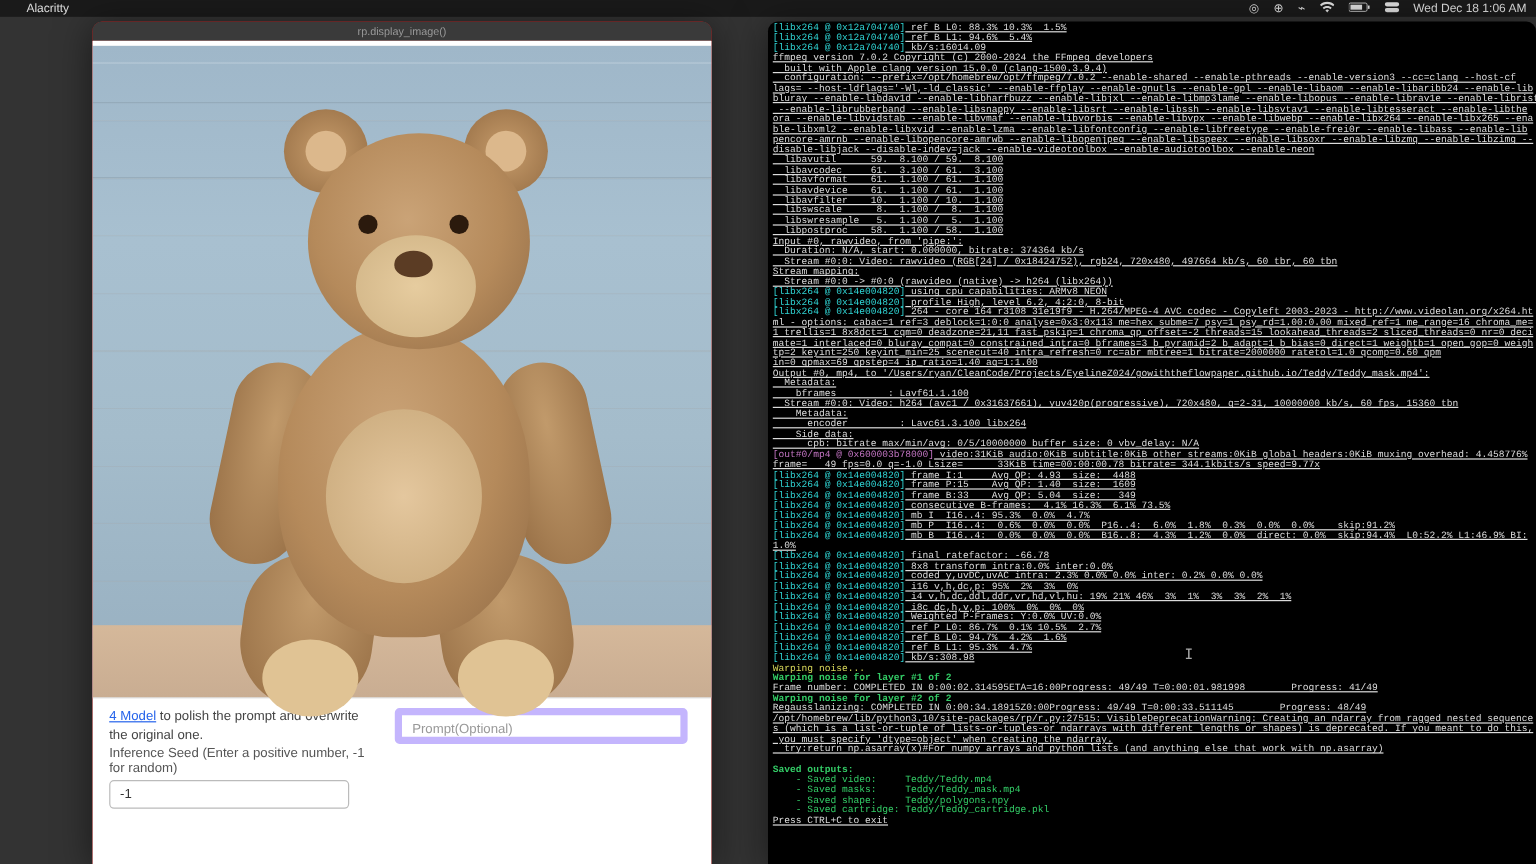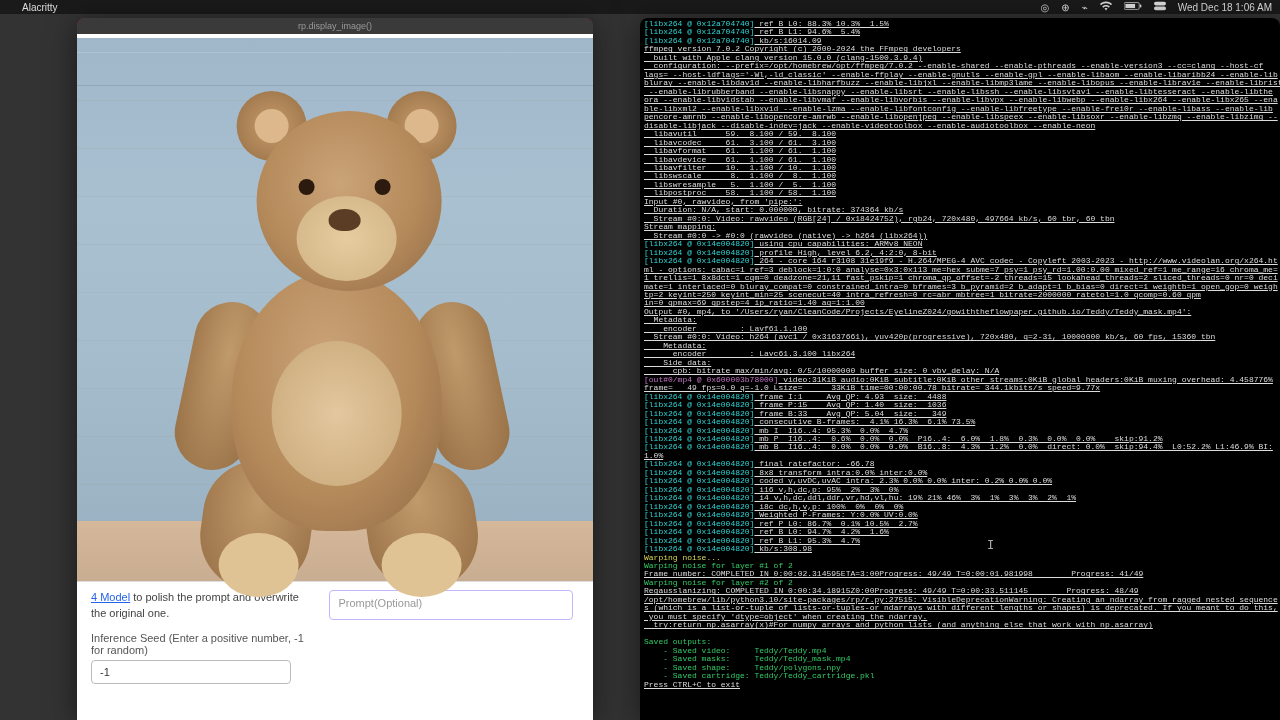--- a/index.html
+++ b/index.html
@@ -146,24 +146,24 @@
     padding: 8px 14px;
     font-family: -apple-system, Helvetica, Arial, sans-serif;
     font-size: 11px; color: #333;
     display: flex; gap: 14px;
   }
   .form-left { width: 46%; }
   .form-right { width: 50%; }
   .helper-text { color: #444; line-height: 1.45; }
   .helper-text a { color: #2563eb; text-decoration: underline; cursor: pointer; }
   .prompt-box {
-    border: 1px solid #c4b5fd; border-radius: 4px; height: 30px;
+    border: 6px solid #c4b5fd; border-radius: 4px; height: 30px;
     padding: 6px 8px; color: #999; font-size: 11px;
   }
-  .seed-row { margin-top: 10px; }
+  .seed-row { }
   .seed-label { color: #555; margin-bottom: 4px; }
   .seed-input {
     width: 200px; border: 1px solid #bbb; border-radius: 4px;
     padding: 5px 8px; font-size: 11px; color: #333; background: #fff;
   }
 
   
   .term-window {
     position: absolute;
     top: 18px; left: 640px; right: 0; bottom: 0;
@@ -194,21 +194,21 @@
     font-size: 8px;
     line-height: 1.06;
     white-space: pre;
     color: #ddd;
     letter-spacing: 0;
   }
   .c-cy  { color: #2fd3d3; }  
   .c-wh  { color: #dcdcdc; text-decoration: underline; }
   .c-ye  { color: #d7d75a; }
   .c-mg  { color: #c173c1; }
-  .c-gr  { color: #33cc66; font-weight: normal; }
+  .c-gr  { color: #33cc66; font-weight: bold; }
   .c-gr2 { color: #33cc66; }
 
   .cursor-i {
     position: absolute;
     font-family: ui-monospace, Menlo, monospace;
     color: #aaa; font-size: 12px;
   }
 </style>
 </head>
 <body>
@@ -316,50 +316,50 @@
 <span class="c-cy">[libx264 @ 0x14e004820]</span><span class="c-wh"> using cpu capabilities: ARMv8 NEON</span>
 <span class="c-cy">[libx264 @ 0x14e004820]</span><span class="c-wh"> profile High, level 6.2, 4:2:0, 8-bit</span>
 <span class="c-cy">[libx264 @ 0x14e004820]</span><span class="c-wh"> 264 - core 164 r3108 31e19f9 - H.264/MPEG-4 AVC codec - Copyleft 2003-2023 - http://www.videolan.org/x264.ht</span>
 <span class="c-wh">ml - options: cabac=1 ref=3 deblock=1:0:0 analyse=0x3:0x113 me=hex subme=7 psy=1 psy_rd=1.00:0.00 mixed_ref=1 me_range=16 chroma_me=
 1 trellis=1 8x8dct=1 cqm=0 deadzone=21,11 fast_pskip=1 chroma_qp_offset=-2 threads=15 lookahead_threads=2 sliced_threads=0 nr=0 deci
 mate=1 interlaced=0 bluray_compat=0 constrained_intra=0 bframes=3 b_pyramid=2 b_adapt=1 b_bias=0 direct=1 weightb=1 open_gop=0 weigh
 tp=2 keyint=250 keyint_min=25 scenecut=40 intra_refresh=0 rc=abr mbtree=1 bitrate=2000000 ratetol=1.0 qcomp=0.60 qpm
 in=0 qpmax=69 qpstep=4 ip_ratio=1.40 aq=1:1.00</span>
 <span class="c-wh">Output #0, mp4, to '/Users/ryan/CleanCode/Projects/EyelineZ024/gowiththeflowpaper.github.io/Teddy/Teddy_mask.mp4':</span>
 <span class="c-wh">  Metadata:</span>
-<span class="c-wh">    encoder         : Lavf61.1.100</span>
+<span class="c-wh">    bframes         : Lavf61.1.100</span>
 <span class="c-wh">  Stream #0:0: Video: h264 (avc1 / 0x31637661), yuv420p(progressive), 720x480, q=2-31, 10000000 kb/s, 60 fps, 15360 tbn</span>
 <span class="c-wh">    Metadata:</span>
 <span class="c-wh">      encoder         : Lavc61.3.100 libx264</span>
 <span class="c-wh">    Side data:</span>
 <span class="c-wh">      cpb: bitrate max/min/avg: 0/5/10000000 buffer size: 0 vbv_delay: N/A</span>
 <span class="c-mg">[out#0/mp4 @ 0x600003b78000]</span><span class="c-wh"> video:31KiB audio:0KiB subtitle:0KiB other streams:0KiB global headers:0KiB muxing overhead: 4.458776%</span>
 <span class="c-wh">frame=   49 fps=0.0 q=-1.0 Lsize=      33KiB time=00:00:00.78 bitrate= 344.1kbits/s speed=9.77x</span>
 <span class="c-cy">[libx264 @ 0x14e004820]</span><span class="c-wh"> frame I:1     Avg QP: 4.93  size:  4488</span>
-<span class="c-cy">[libx264 @ 0x14e004820]</span><span class="c-wh"> frame P:15    Avg QP: 1.40  size:  1036</span>
+<span class="c-cy">[libx264 @ 0x14e004820]</span><span class="c-wh"> frame P:15    Avg QP: 1.40  size:  1609</span>
 <span class="c-cy">[libx264 @ 0x14e004820]</span><span class="c-wh"> frame B:33    Avg QP: 5.04  size:   349</span>
 <span class="c-cy">[libx264 @ 0x14e004820]</span><span class="c-wh"> consecutive B-frames:  4.1% 16.3%  6.1% 73.5%</span>
 <span class="c-cy">[libx264 @ 0x14e004820]</span><span class="c-wh"> mb I  I16..4: 95.3%  0.0%  4.7%</span>
 <span class="c-cy">[libx264 @ 0x14e004820]</span><span class="c-wh"> mb P  I16..4:  0.6%  0.0%  0.0%  P16..4:  6.0%  1.8%  0.3%  0.0%  0.0%    skip:91.2%</span>
 <span class="c-cy">[libx264 @ 0x14e004820]</span><span class="c-wh"> mb B  I16..4:  0.0%  0.0%  0.0%  B16..8:  4.3%  1.2%  0.0%  direct: 0.0%  skip:94.4%  L0:52.2% L1:46.9% BI:</span>
 <span class="c-wh">1.0%</span>
 <span class="c-cy">[libx264 @ 0x14e004820]</span><span class="c-wh"> final ratefactor: -66.78</span>
 <span class="c-cy">[libx264 @ 0x14e004820]</span><span class="c-wh"> 8x8 transform intra:0.0% inter:0.0%</span>
 <span class="c-cy">[libx264 @ 0x14e004820]</span><span class="c-wh"> coded y,uvDC,uvAC intra: 2.3% 0.0% 0.0% inter: 0.2% 0.0% 0.0%</span>
 <span class="c-cy">[libx264 @ 0x14e004820]</span><span class="c-wh"> i16 v,h,dc,p: 95%  2%  3%  0%</span>
 <span class="c-cy">[libx264 @ 0x14e004820]</span><span class="c-wh"> i4 v,h,dc,ddl,ddr,vr,hd,vl,hu: 19% 21% 46%  3%  1%  3%  3%  2%  1%</span>
 <span class="c-cy">[libx264 @ 0x14e004820]</span><span class="c-wh"> i8c dc,h,v,p: 100%  0%  0%  0%</span>
 <span class="c-cy">[libx264 @ 0x14e004820]</span><span class="c-wh"> Weighted P-Frames: Y:0.0% UV:0.0%</span>
 <span class="c-cy">[libx264 @ 0x14e004820]</span><span class="c-wh"> ref P L0: 86.7%  0.1% 10.5%  2.7%</span>
 <span class="c-cy">[libx264 @ 0x14e004820]</span><span class="c-wh"> ref B L0: 94.7%  4.2%  1.6%</span>
 <span class="c-cy">[libx264 @ 0x14e004820]</span><span class="c-wh"> ref B L1: 95.3%  4.7%</span>
 <span class="c-cy">[libx264 @ 0x14e004820]</span><span class="c-wh"> kb/s:308.98</span>
 <span class="c-ye">Warping noise...</span>
 <span class="c-gr">Warping noise for layer #1 of 2</span>
-<span class="c-wh">Frame number: COMPLETED IN 0:00:02.314595ETA=3:00Progress: 49/49 T=0:00:01.981998        Progress: 41/49</span>
+<span class="c-wh">Frame number: COMPLETED IN 0:00:02.314595ETA=16:00Progress: 49/49 T=0:00:01.981998        Progress: 41/49</span>
 <span class="c-gr">Warping noise for layer #2 of 2</span>
 <span class="c-wh">Regausslanizing: COMPLETED IN 0:00:34.18915Z0:00Progress: 49/49 T=0:00:33.511145        Progress: 48/49</span>
 <span class="c-wh">/opt/homebrew/lib/python3.10/site-packages/rp/r.py:27515: VisibleDeprecationWarning: Creating an ndarray from ragged nested sequence
 s (which is a list-or-tuple of lists-or-tuples-or ndarrays with different lengths or shapes) is deprecated. If you meant to do this,
  you must specify 'dtype=object' when creating the ndarray.
   try:return np.asarray(x)#For numpy arrays and python lists (and anything else that work with np.asarray)</span>
 
 <span class="c-gr">Saved outputs:</span>
 <span class="c-gr2">    - Saved video:     Teddy/Teddy.mp4</span>
 <span class="c-gr2">    - Saved masks:     Teddy/Teddy_mask.mp4</span>

